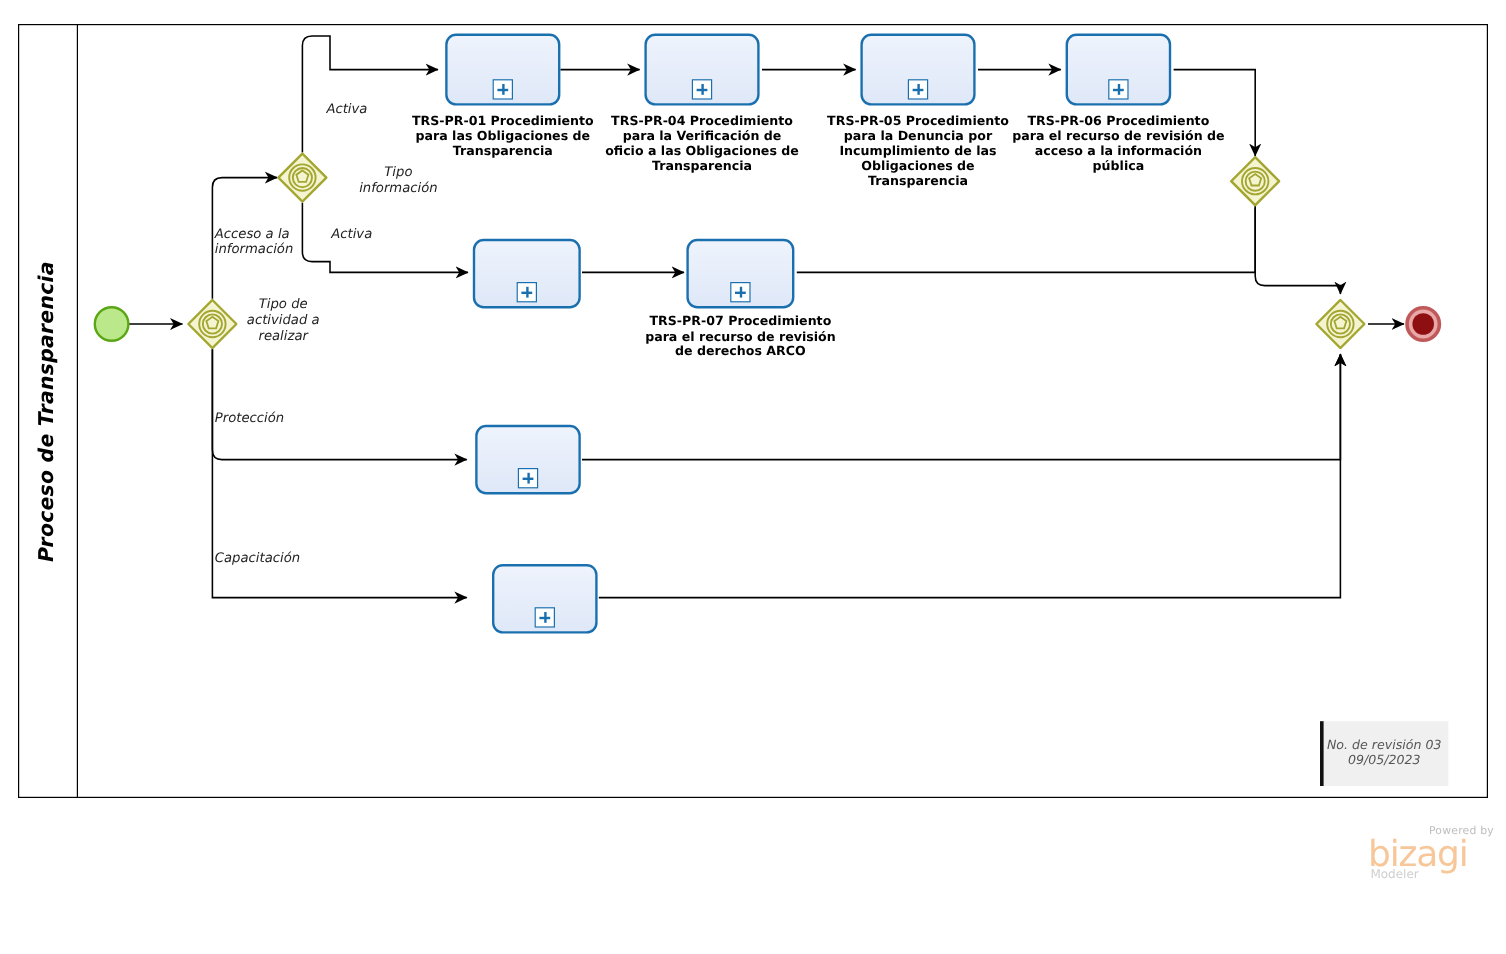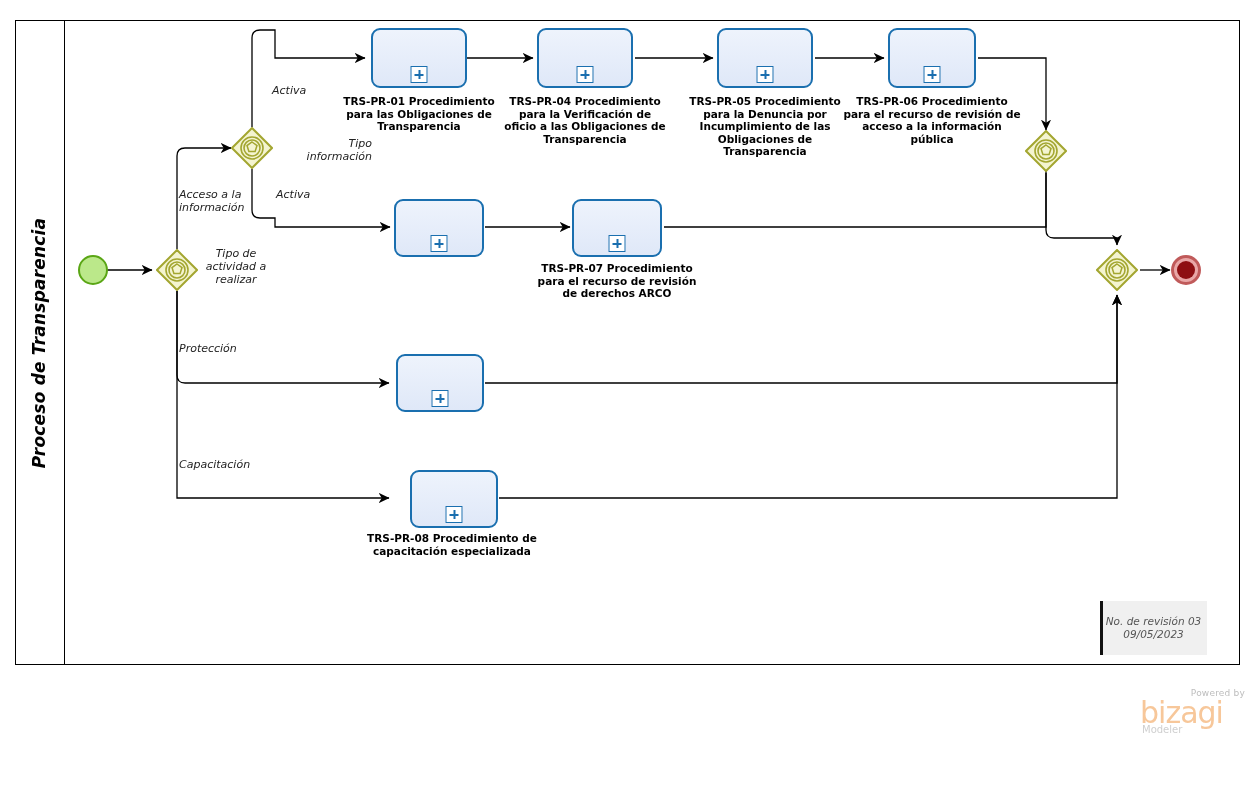--- a/index.html
+++ b/index.html
@@ -197,21 +197,21 @@
       <polygon points="21,15 26,18.6 24.1,24.6 17.9,24.6 16,18.6" fill="none" stroke="#a3a630" stroke-width="1.5"></polygon>
     </svg>
   </div>
 
   <div class="flow-label" style="left:179px;top:188px;width:90px;">Acceso a la
 información</div>
   <div class="flow-label" style="left:272px;top:84px;width:70px;">Activa</div>
   <div class="flow-label" style="left:276px;top:188px;width:70px;">Activa</div>
   <div class="flow-label" style="left:179px;top:342px;width:110px;">Protección</div>
   <div class="flow-label" style="left:179px;top:458px;width:110px;">Capacitación</div>
-  <div class="flow-label" style="left:292px;top:137px;width:80px;text-align:right;">Tipo
+  <div class="flow-label" style="left:292px;top:137px;width:80px;text-align:center;">Tipo
 información</div>
   <div class="flow-label" style="left:196px;top:247px;width:80px;text-align:center;">Tipo de
 actividad a
 realizar</div>
 
   <div class="task" style="left:371px;top:28px;width:96px;height:60px;">
     <span class="plus"></span>
   </div>
   <div class="task-label" style="left:325px;top:95px;width:188px;">TRS-PR-01 Procedimiento
 para las Obligaciones de
@@ -253,22 +253,20 @@
 para el recurso de revisión
 de derechos ARCO</div>
 
   <div class="task" style="left:396px;top:354px;width:88px;height:58px;">
     <span class="plus"></span>
   </div>
 
   <div class="task" style="left:410px;top:470px;width:88px;height:58px;">
     <span class="plus"></span>
   </div>
-  <div class="task-label" style="left:363px;top:532px;width:178px;">TRS-PR-08 Procedimiento de
-capacitación especializada</div>
 
   <div class="annot">
     <span>No. de revisión 03
 09/05/2023</span>
   </div>
 
   <div class="bizagi">
     <div class="bz-powered">Powered by</div>
     <div class="bz-word">bizagi</div>
     <div class="bz-modeler">Modeler</div>

